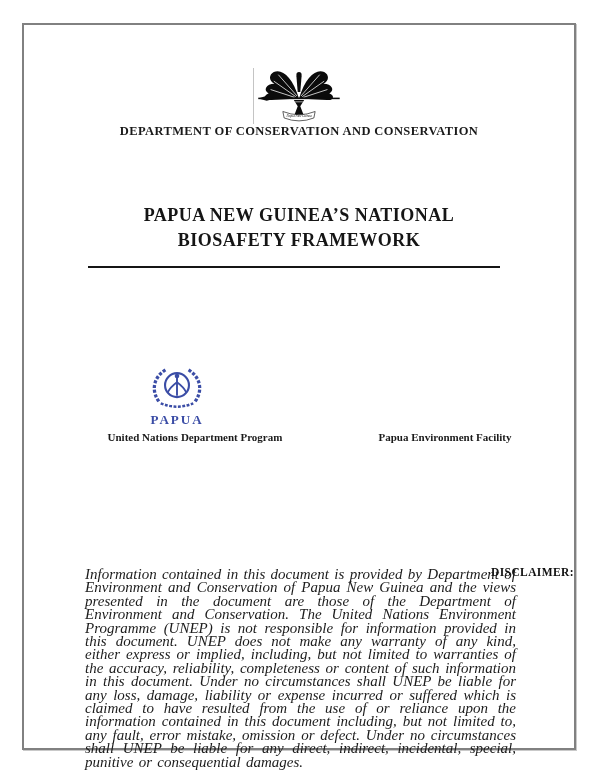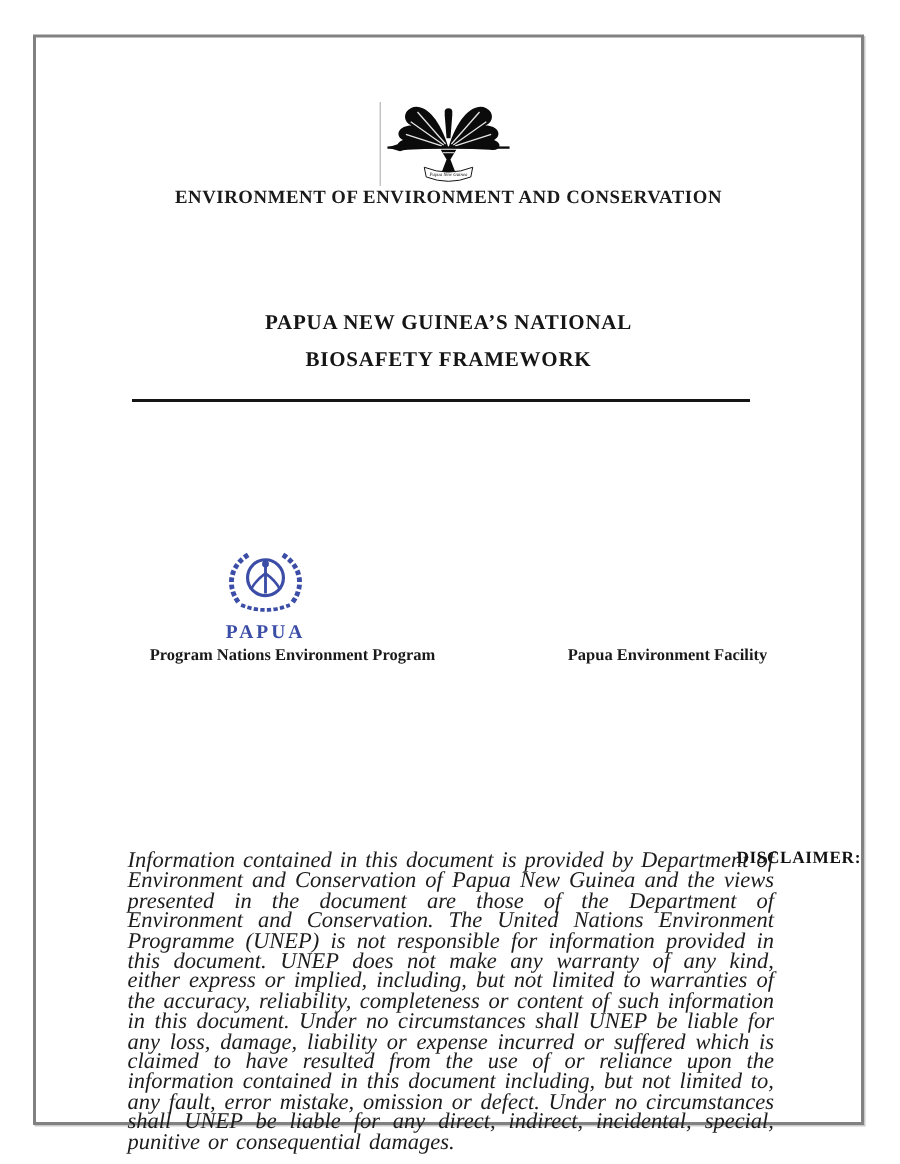--- a/index.html
+++ b/index.html
@@ -48,21 +48,21 @@
     font-weight: bold;
     font-size: 12.5px;
     letter-spacing: 0.4px;
     color: #1a1a1a;
   }
 
   .doc-title {
     left: 0; right: 0; top: 178px;
     text-align: center;
     font-weight: bold;
-    font-size: 14px;
+    font-size: 18px;
     line-height: 25px;
     letter-spacing: 0.5px;
     color: #151515;
   }
 
   .title-rule {
     left: 64px;
     top: 241px;
     width: 412px;
     height: 0;
@@ -156,21 +156,21 @@
       <polygon points="2,49.7 15,45.5 28,49.7 15,53.5" fill="#0b0b0b"></polygon>
 
       <path d="M57,52 L73,52 L67,62 L72,75 L58,75 L63,62 Z" fill="#0b0b0b"></path>
       <path d="M59,55 L71,55" stroke="#ffffff" stroke-width="1" fill="none"></path>
 
       <path d="M40,70 Q65,80 90,70 L88,80 Q65,89 42,80 Z" fill="#ffffff" stroke="#0b0b0b" stroke-width="1"></path>
       <text x="65" y="79" text-anchor="middle" font-size="5" font-style="italic" fill="#0b0b0b">Papua New Guinea</text>
     </svg>
   </div>
 
-  <div class="abs dept-heading">ENVIRONMENT OF ENVIRONMENT AND CONSERVATION</div>
+  <div class="abs dept-heading">DEPARTMENT OF CONSERVATION AND CONSERVATION</div>
 
   <div class="abs doc-title">
     <div>PAPUA NEW GUINEA’S NATIONAL</div>
     <div>BIOSAFETY FRAMEWORK</div>
   </div>
 
   <div class="abs title-rule"></div>
 
 
   <div class="abs logo-box logo-unep">
@@ -186,20 +186,20 @@
         <path d="M30,12 L30,31" stroke-width="2"></path>
         <path d="M30,17 Q23,22 20,28" stroke-width="1.8"></path>
         <path d="M30,17 Q37,22 40,28" stroke-width="1.8"></path>
       </g>
       <circle cx="30" cy="10.5" r="2.4" fill="#3b4da6"></circle>
     </svg>
     <div class="logo-label-unep">PAPUA</div>
   </div>
 
 
-  <div class="abs org-caption unep">Program Nations Environment Program</div>
+  <div class="abs org-caption unep">United Nations Department Program</div>
   <div class="abs org-caption gef">Papua Environment Facility</div>
 
   <div class="abs disclaimer-heading">DISCLAIMER:</div>
 
   <div class="abs disclaimer-body">Information contained in this document is provided by Department of Environment and Conservation of Papua New Guinea and the views presented in the document are those of the Department of Environment and Conservation. The United Nations Environment Programme (UNEP) is not responsible for information provided in this document. UNEP does not make any warranty of any kind, either express or implied, including, but not limited to warranties of the accuracy, reliability, completeness or content of such information in this document. Under no circumstances shall UNEP be liable for any loss, damage, liability or expense incurred or suffered which is claimed to have resulted from the use of or reliance upon the information contained in this document including, but not limited to, any fault, error mistake, omission or defect. Under no circumstances shall UNEP be liable for any direct, indirect, incidental, special, punitive or consequential damages.</div>
 
 </div>
 
 </body></html>

